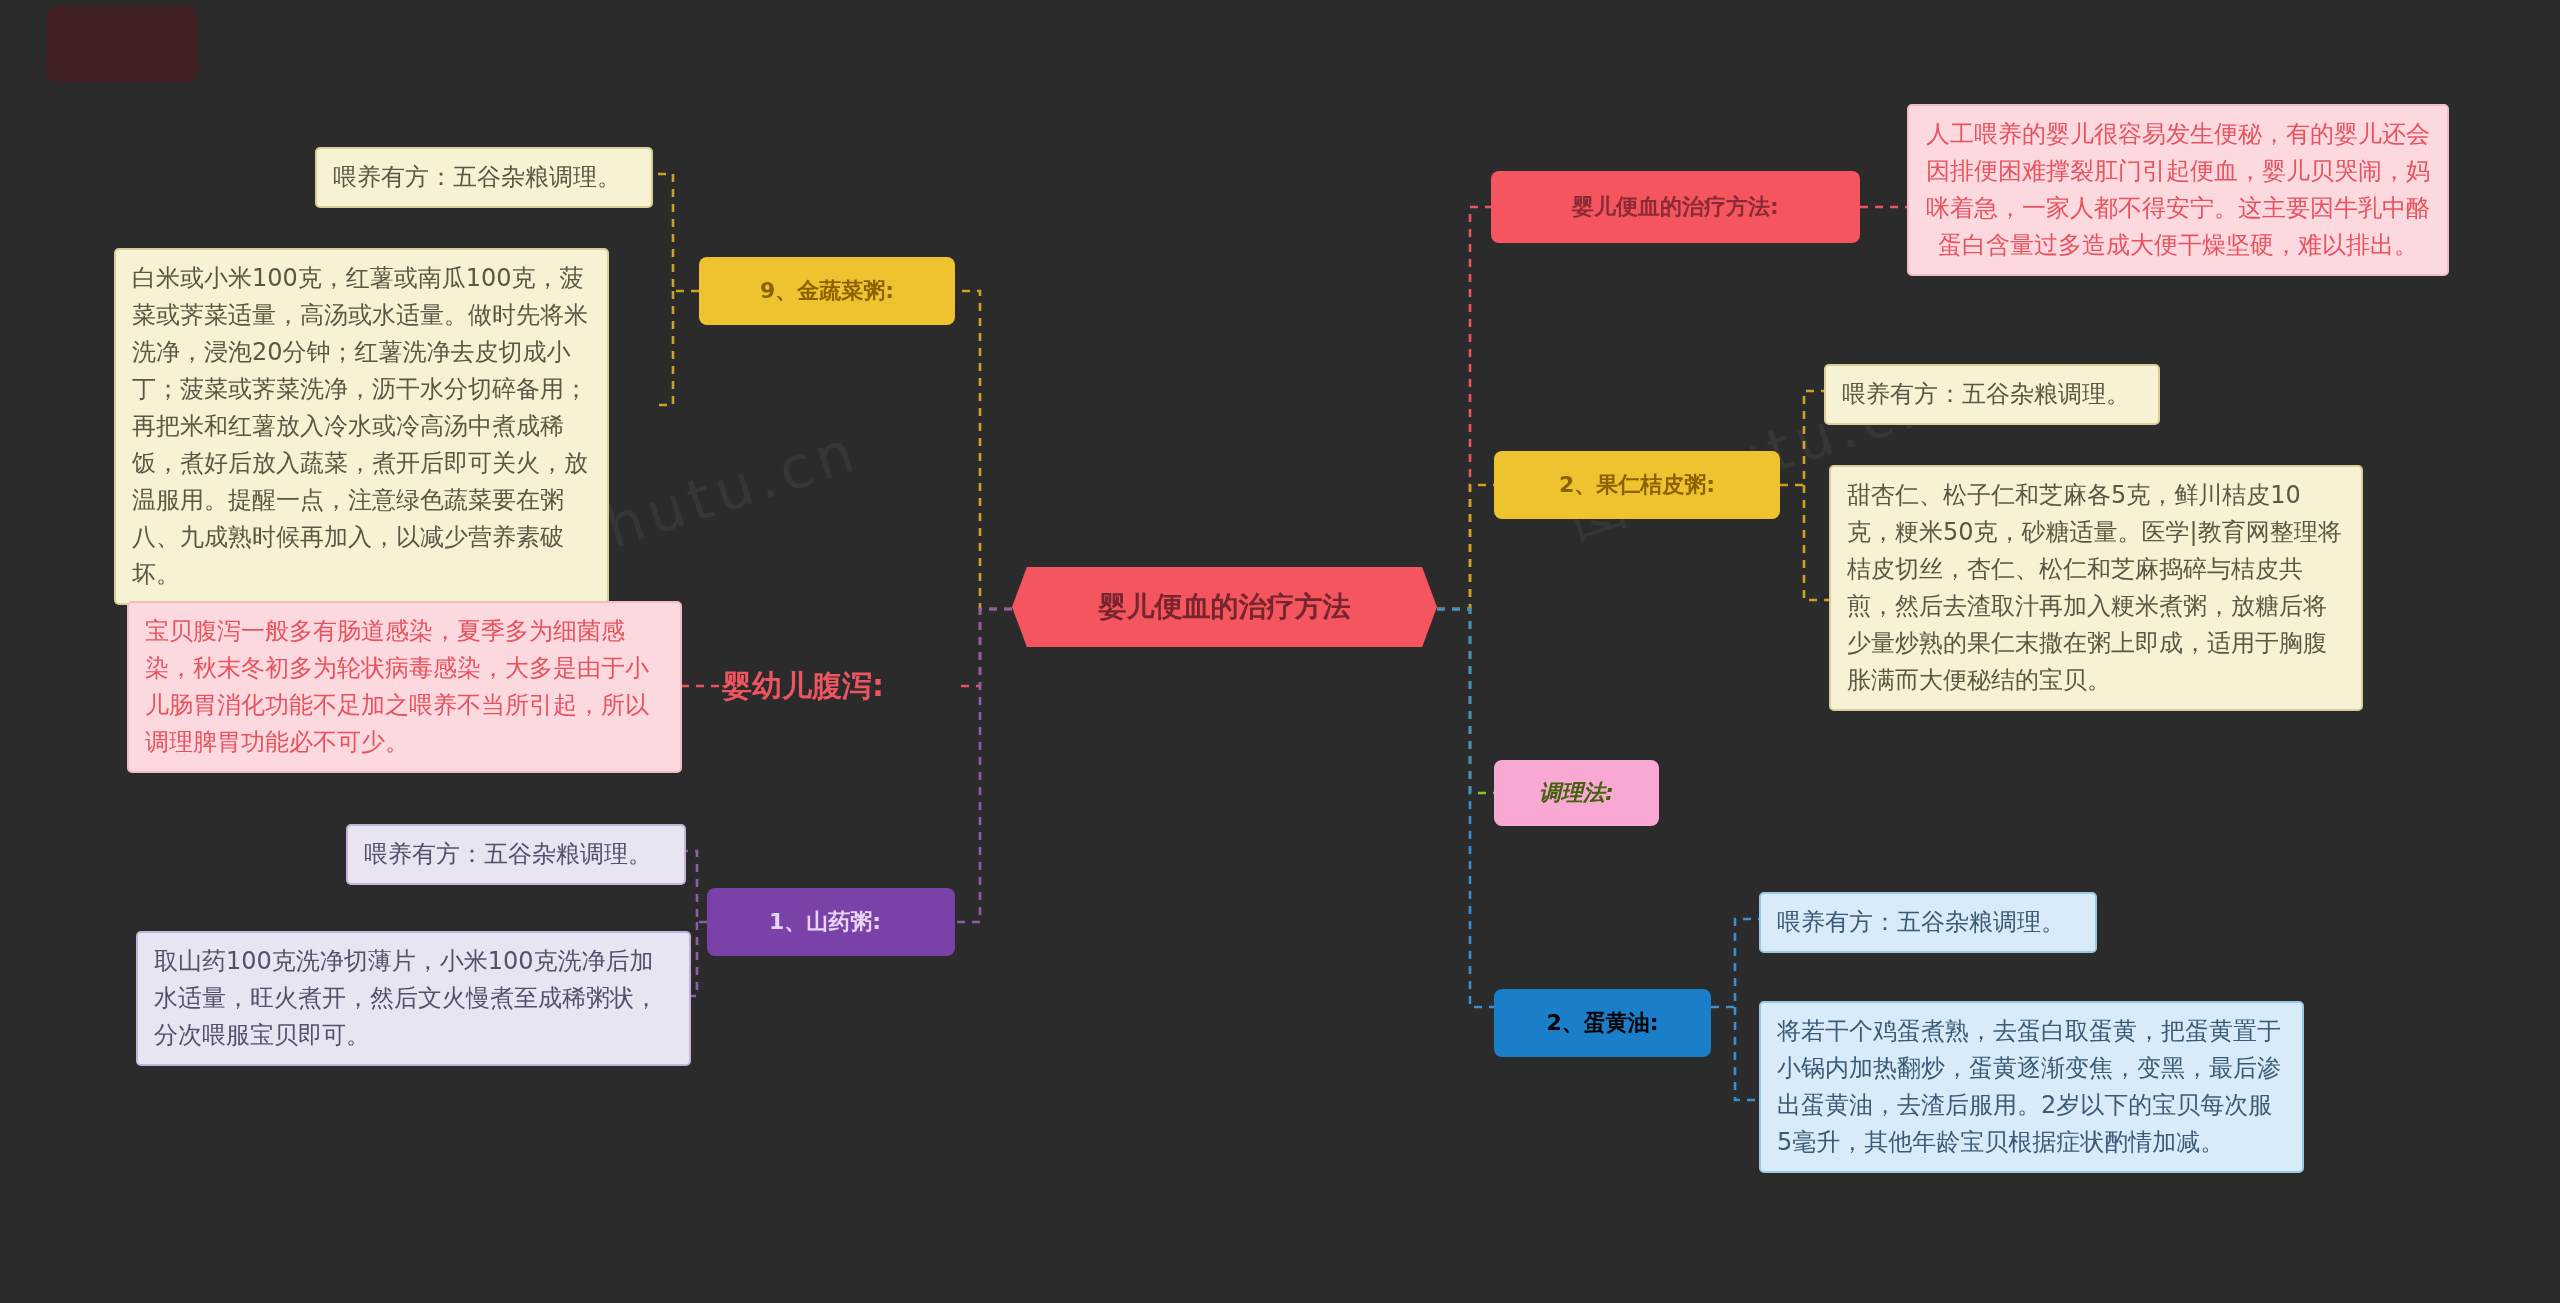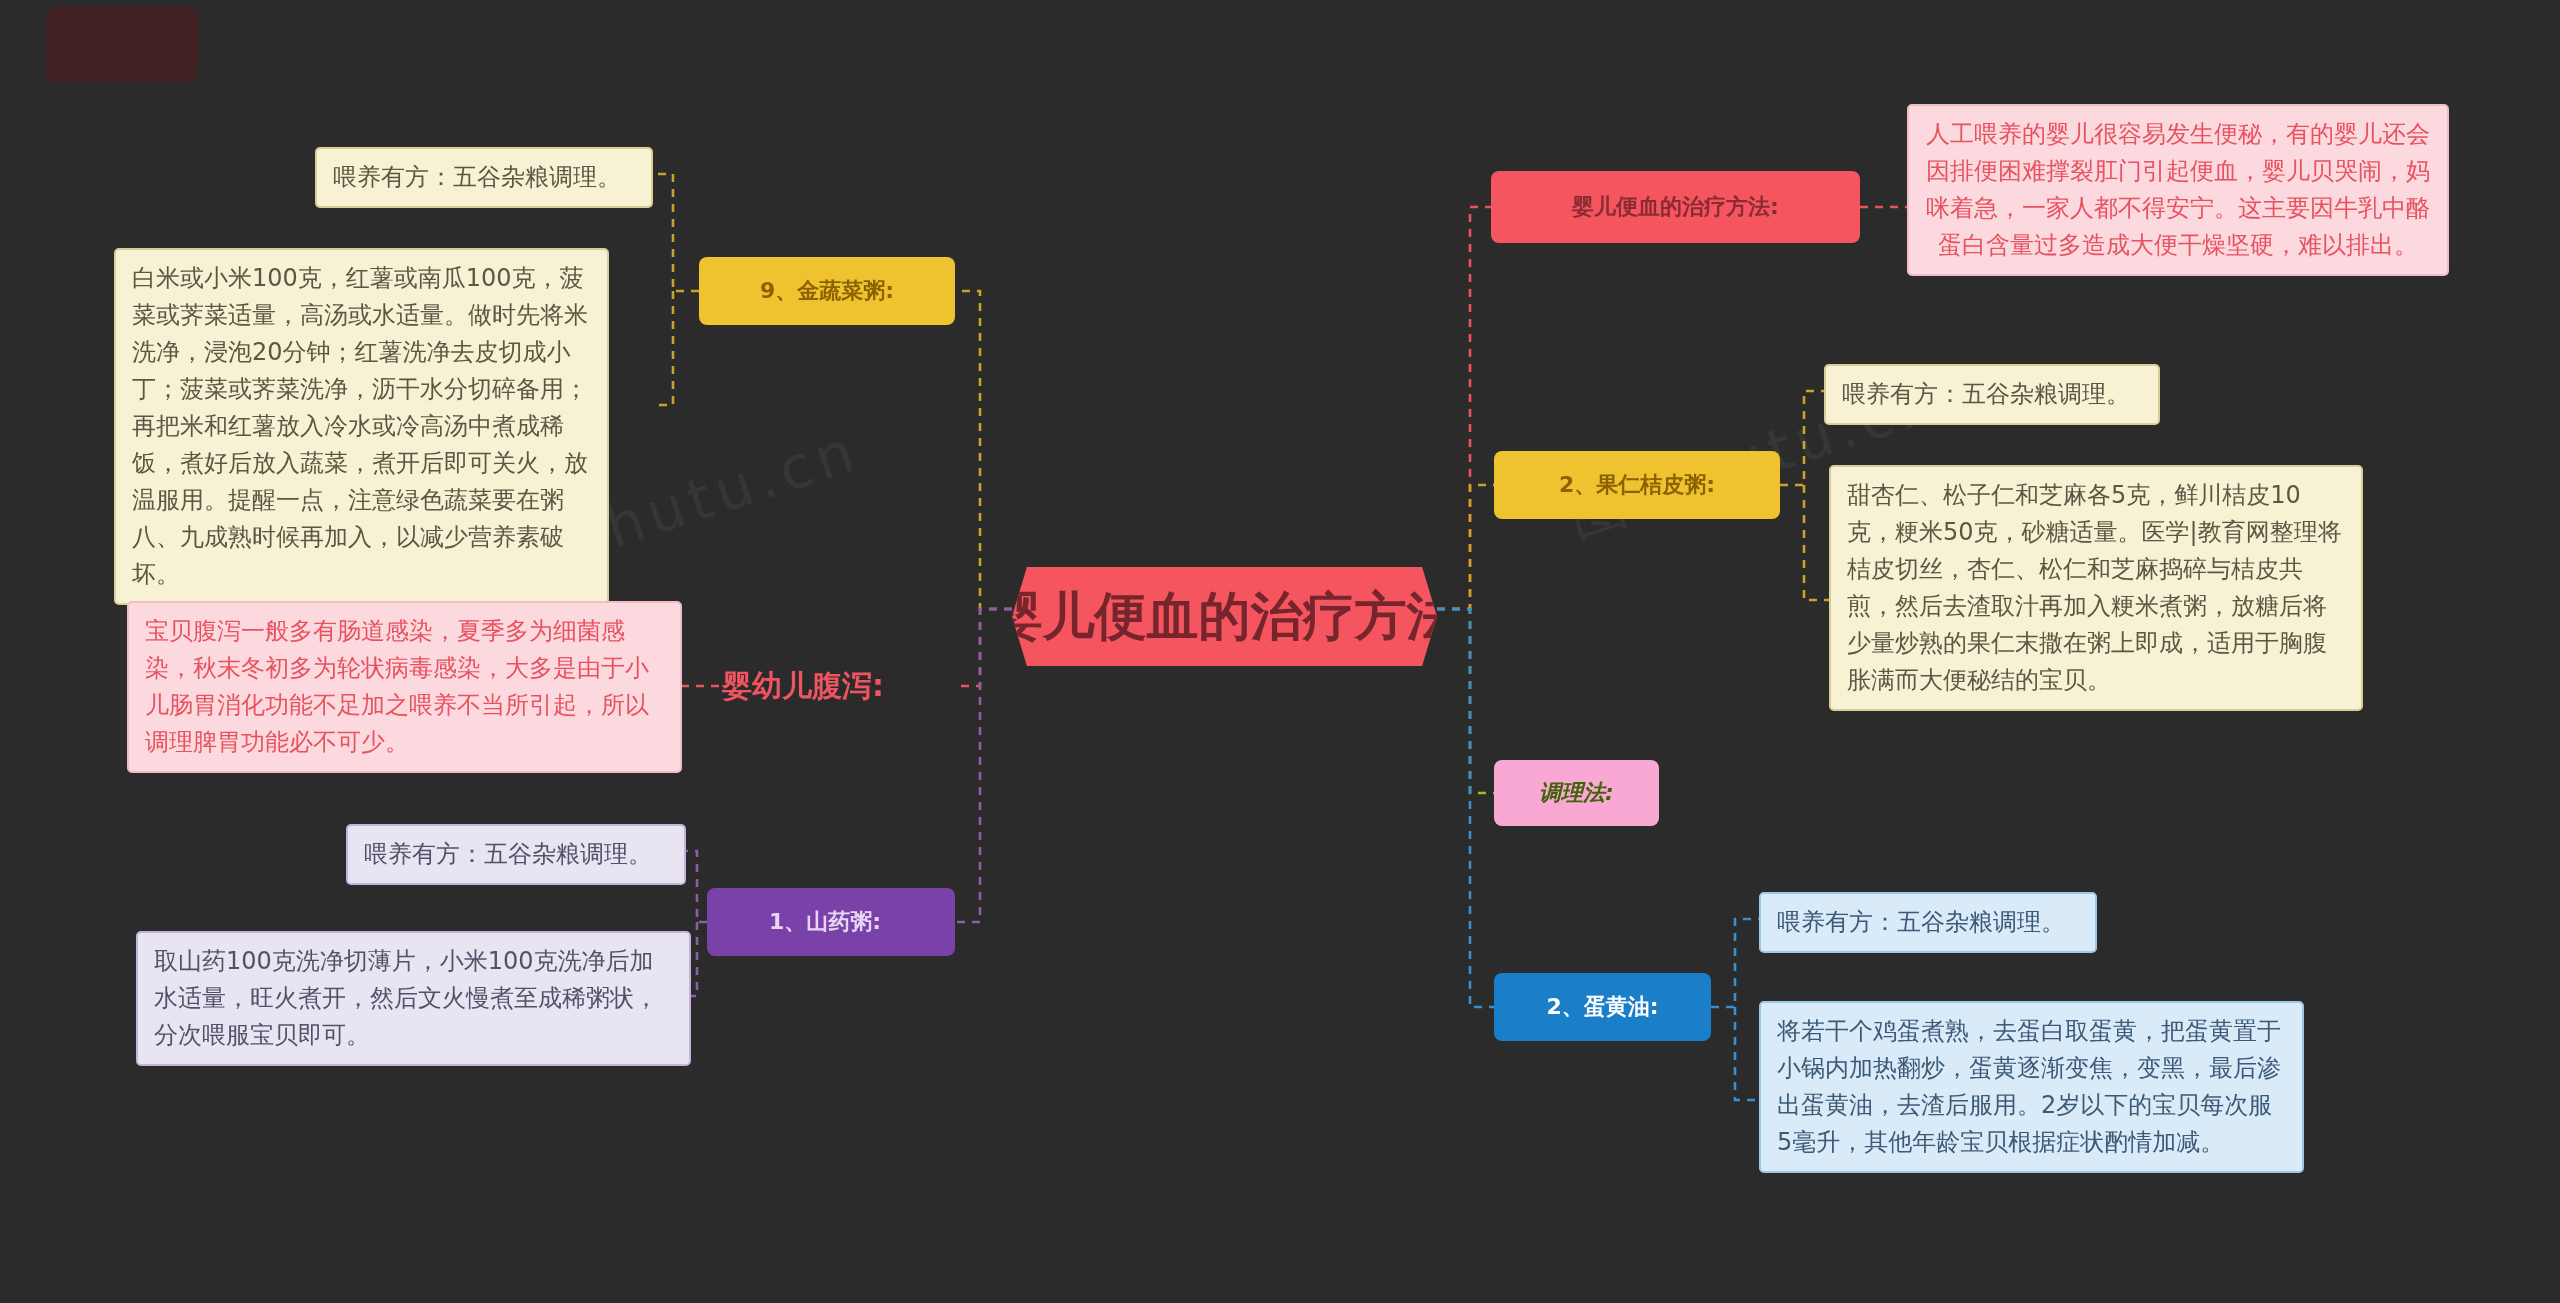--- a/index.html
+++ b/index.html
@@ -11,28 +11,28 @@
   .canvas{position:relative;width:2560px;height:1303px;background:#2b2b2b;}
   svg.connectors{position:absolute;left:0;top:0;width:2560px;height:1303px;pointer-events:none;}
   svg.connectors polyline{fill:none;stroke-width:2.6;stroke-dasharray:8 7;}
 
   .node{
     position:absolute;display:flex;align-items:center;justify-content:center;
     border-radius:8px;font-size:22px;font-weight:600;padding:0 20px;box-sizing:border-box;
     white-space:nowrap;cursor:pointer;
   }
   .node-central{
-    font-size:52px;background:#f4555f;color:#76252d;height:99px;
+    font-size:28px;background:#f4555f;color:#76252d;height:80px;
     clip-path:polygon(3.5% 0%,96.5% 0%,100% 50%,96.5% 100%,3.5% 100%,0% 50%);
     border-radius:0;
   }
   .node-yellow{background:#efc230;color:#8a6300;}
   .node-purple{background:#7a42a8;color:#e6d5f4;}
   .node-green{background:#f9a8d4;color:#41610b;font-style:italic;}
-  .node-blue{background:#1b7ec9;color:#ffffff;}
+  .node-blue{background:#1b7ec9;color:#000000;margin-top:16px;}
   .node-red{background:#f4555f;color:#8a2a33;}
   .plain-label{
     position:absolute;font-size:30px;font-weight:600;color:#ef5560;
     display:flex;align-items:center;white-space:nowrap;cursor:pointer;
   }
 
   .box{
     position:absolute;box-sizing:border-box;border-radius:5px;
     font-size:24px;line-height:1.54;padding:10px 16px;cursor:pointer;
   }

